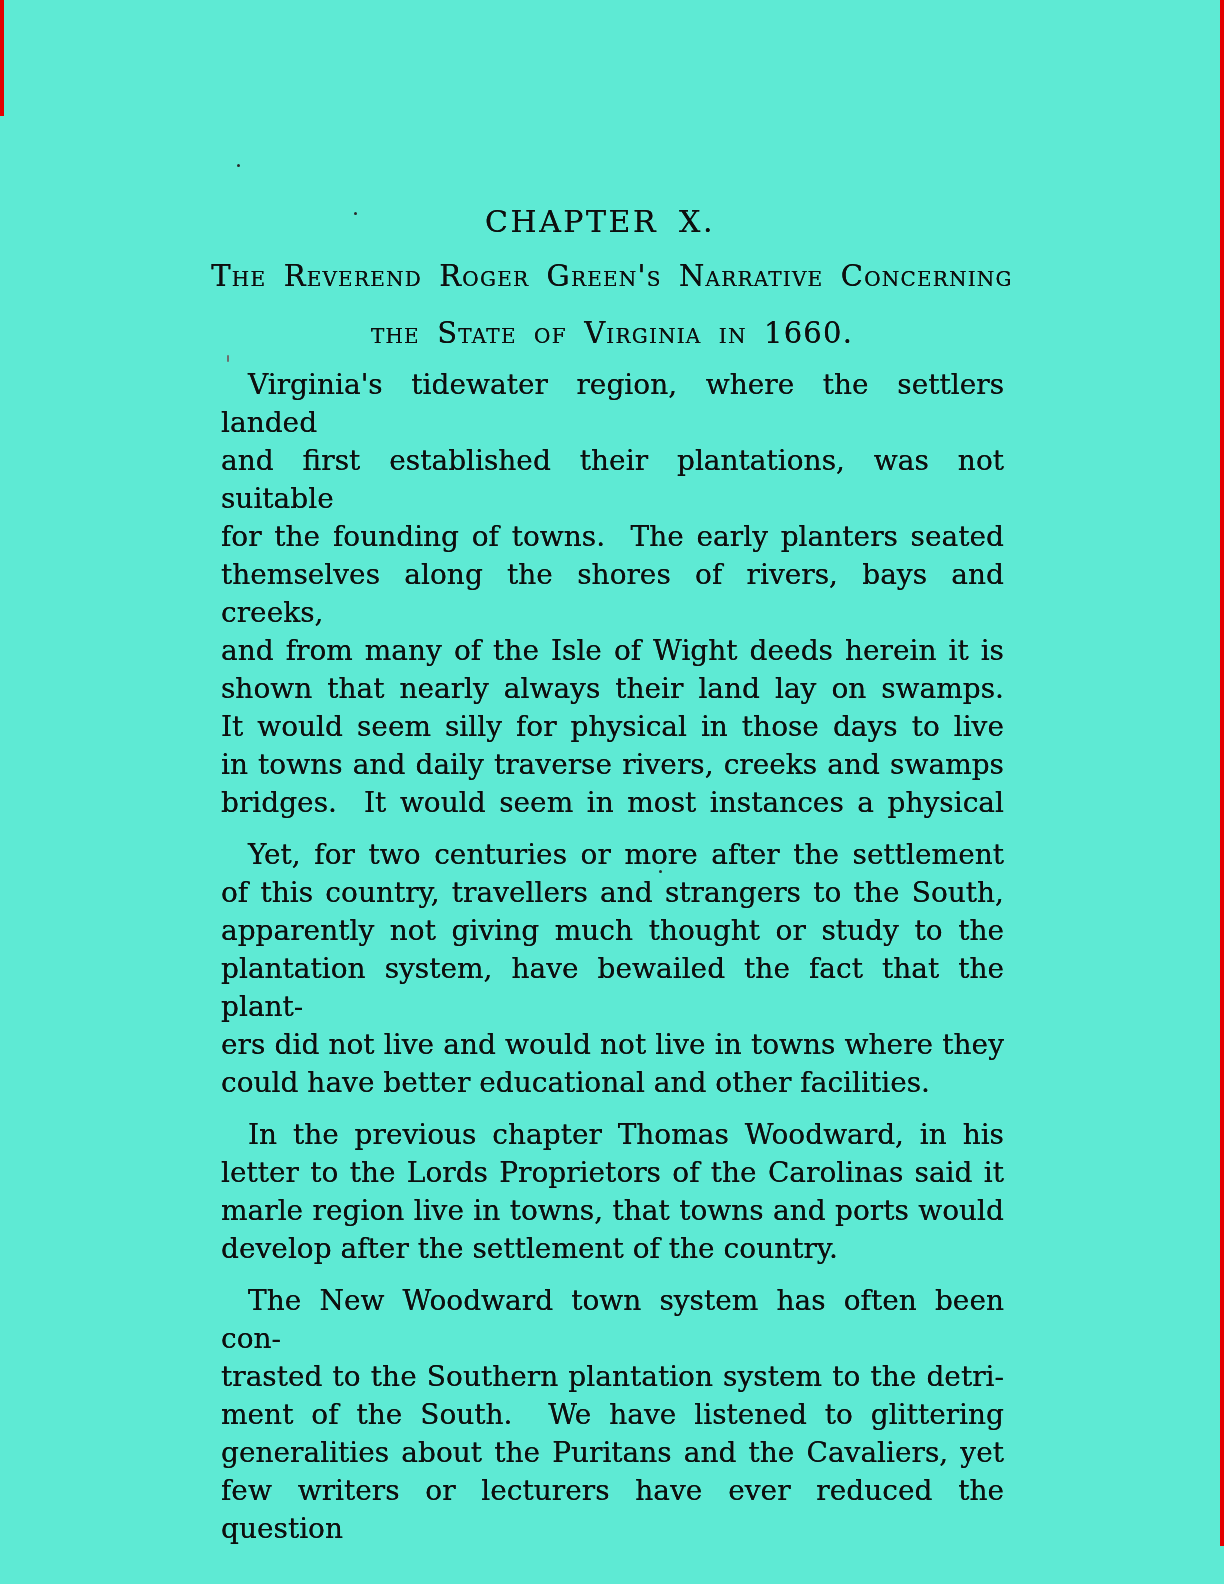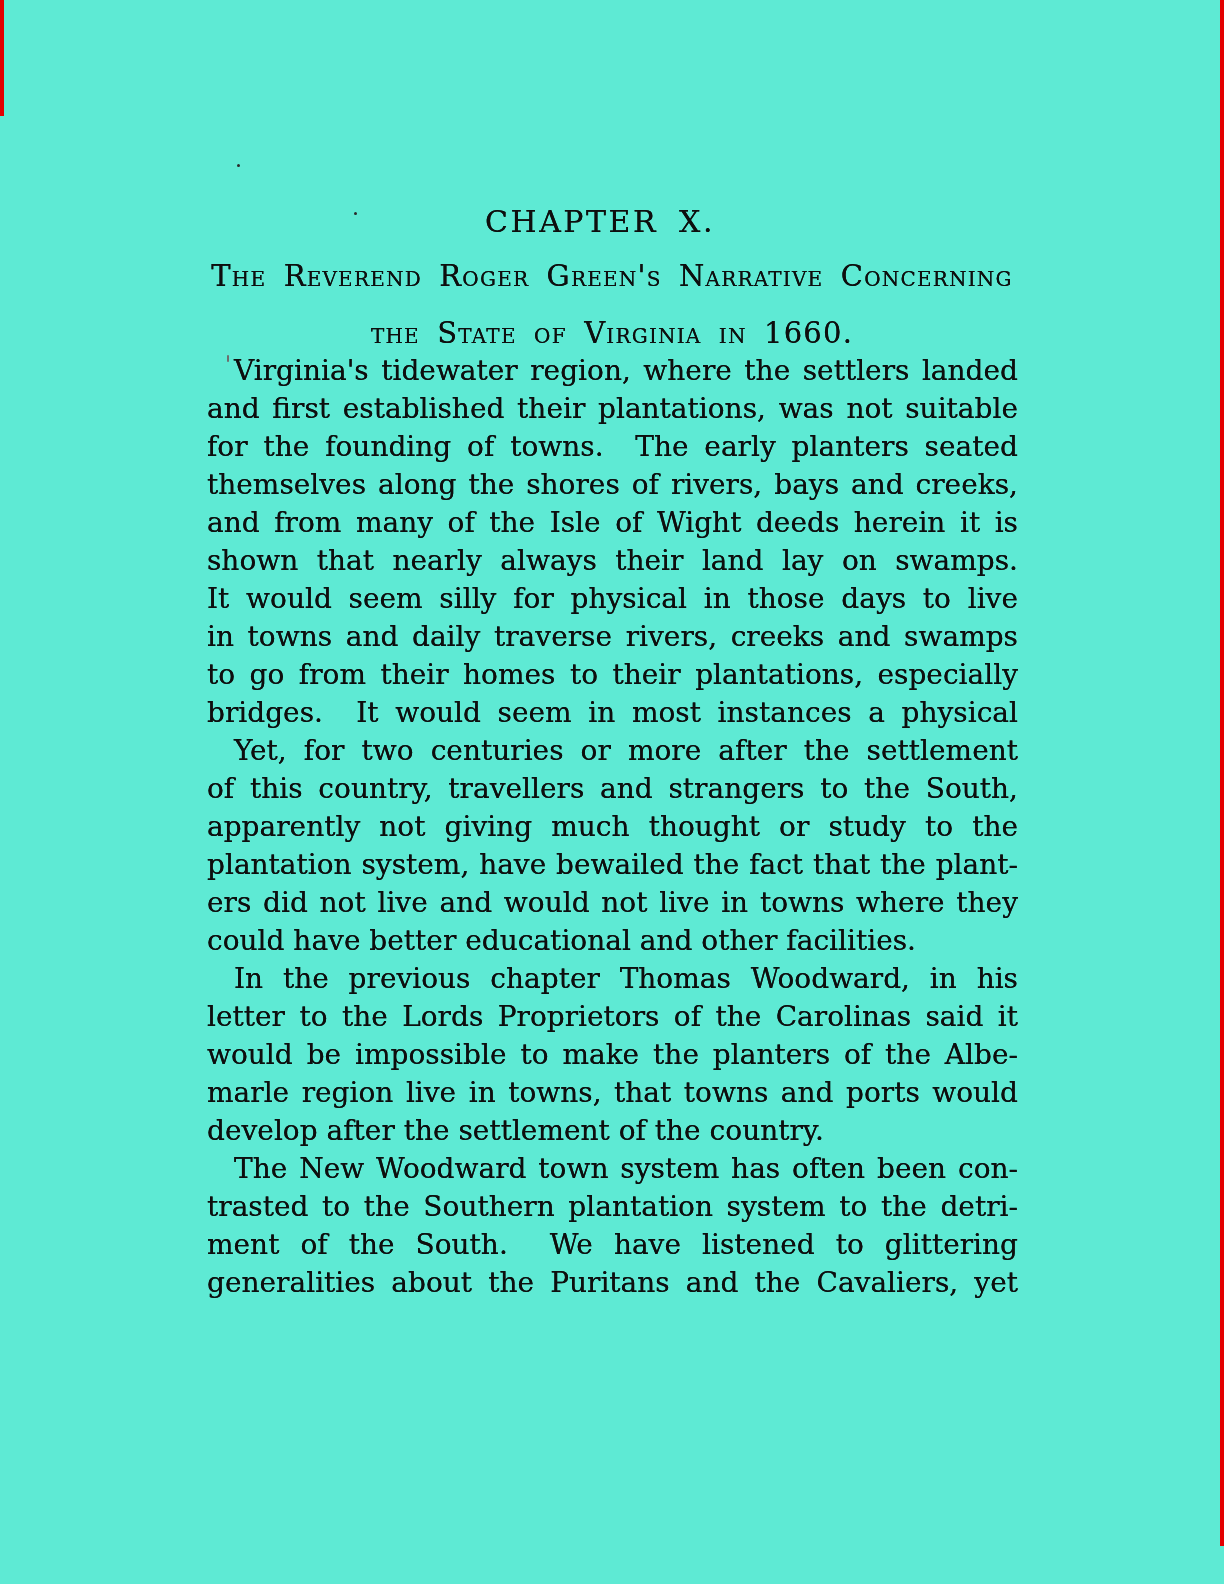--- a/index.html
+++ b/index.html
@@ -36,21 +36,21 @@
     white-space: nowrap;
   }
   .subtitle-line.first  { top: 259px; }
   .subtitle-line.second { top: 300px; margin-top: 16px; }
 
   
   .body-text {
     position: absolute; top: 352px; left: 207px; width: 811px;
     font-size: 28px; line-height: 38px;
   }
-  .para { margin: 0; }
+  .para { margin: 14px; }
   .line {
     text-align: justify;
     text-align-last: justify;
     white-space: normal;
   }
   .line.flush { text-align-last: left; }
   .line.indent { text-indent: 27px; }
 
   
   .speck { position: absolute; background: #2a2a2a; border-radius: 50%; }
@@ -81,39 +81,38 @@
   <div class="body-text ink">
       <div class="para">
         <div class="line indent">Virginia's tidewater region, where the settlers landed</div>
         <div class="line">and first established their plantations, was not suitable</div>
         <div class="line">for the founding of towns.&nbsp; The early planters seated</div>
         <div class="line">themselves along the shores of rivers, bays and creeks,</div>
         <div class="line">and from many of the Isle of Wight deeds herein it is</div>
         <div class="line">shown that nearly always their land lay on swamps.</div>
         <div class="line">It would seem silly for physical in those days to live</div>
         <div class="line">in towns and daily traverse rivers, creeks and swamps</div>
-        <div class="line">to go from their homes to their plantations, especially</div>
         <div class="line">bridges.&nbsp; It would seem in most instances a physical</div>
       </div>
       <div class="para">
         <div class="line indent">Yet, for two centuries or more after the settlement</div>
         <div class="line">of this country, travellers and strangers to the South,</div>
         <div class="line">apparently not giving much thought or study to the</div>
         <div class="line">plantation system, have bewailed the fact that the plant-</div>
         <div class="line">ers did not live and would not live in towns where they</div>
         <div class="line flush">could have better educational and other facilities.</div>
       </div>
       <div class="para">
         <div class="line indent">In the previous chapter Thomas Woodward, in his</div>
         <div class="line">letter to the Lords Proprietors of the Carolinas said it</div>
-        <div class="line">would be impossible to make the planters of the Albe-</div>
         <div class="line">marle region live in towns, that towns and ports would</div>
         <div class="line flush">develop after the settlement of the country.</div>
       </div>
       <div class="para">
         <div class="line indent">The New Woodward town system has often been con-</div>
         <div class="line">trasted to the Southern plantation system to the detri-</div>
         <div class="line">ment of the South.&nbsp; We have listened to glittering</div>
         <div class="line">generalities about the Puritans and the Cavaliers, yet</div>
+        <div class="line">few writers or lecturers have ever reduced the question</div>
       </div>
     </div>
 
 </div>
 
 </body></html>

